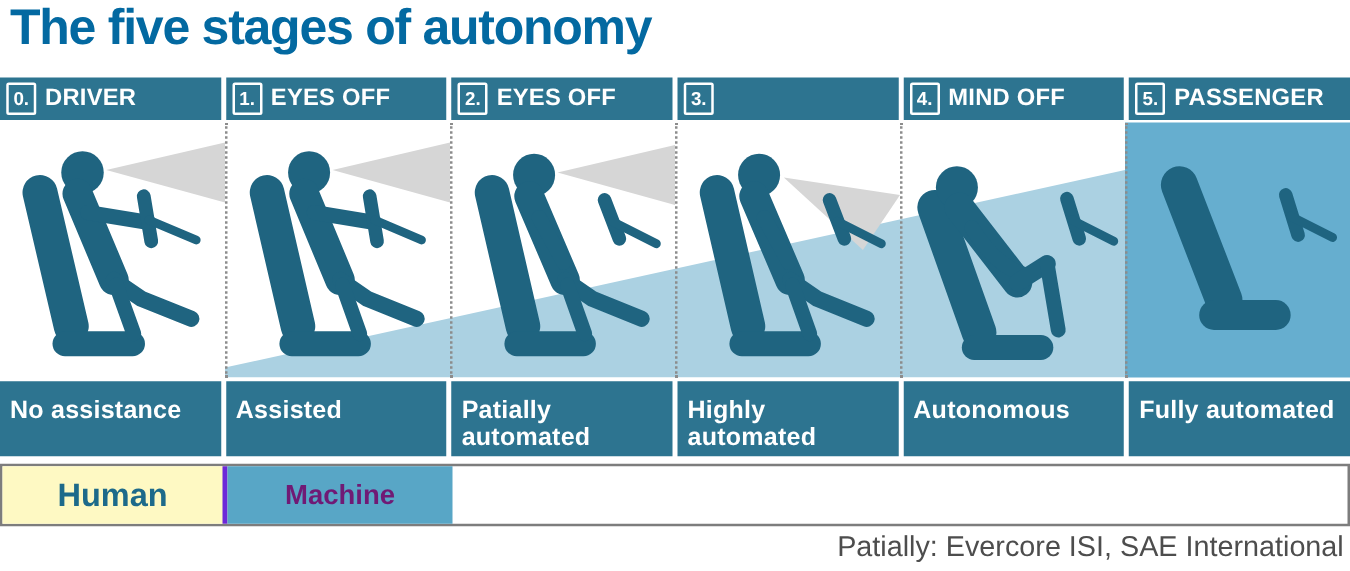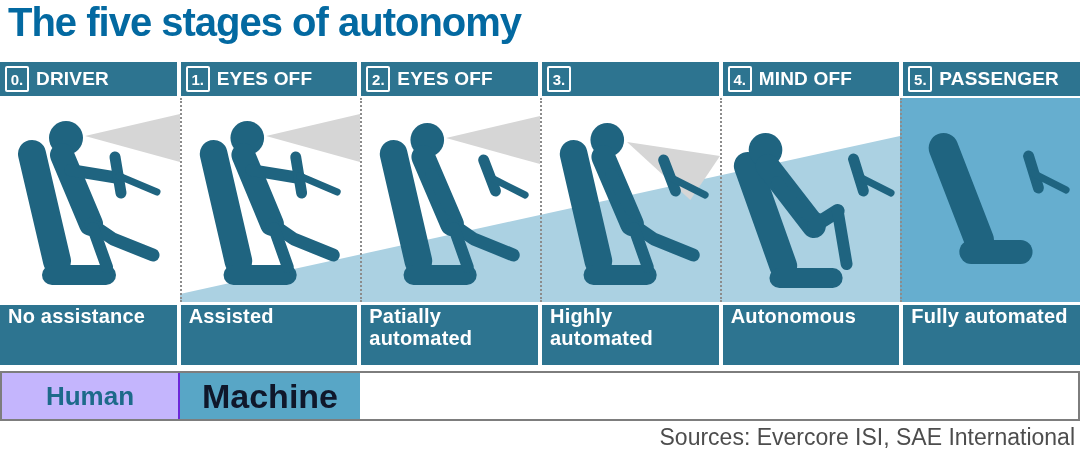--- a/index.html
+++ b/index.html
@@ -34,38 +34,38 @@
   .cell + .cell{border-left:2px dotted #8c8c8c;}
   .cell svg.pic{position:absolute;left:0;top:0;width:100%;height:100%;}
   .cell-passenger{background:var(--stage5_bg,#66aecf);}
   
   .label-row{
     position:absolute;top:305px;left:0;width:1080px;height:60px;
     display:grid;grid-template-columns:repeat(6,1fr);gap:4px;
   }
   .label-cell{
     background:var(--teal,#2d7490);color:#fff;font-size:20px;font-weight:bold;
-    padding:0 4px 0 8px;line-height:1.1;letter-spacing:0.2px;
+    padding:12px 4px 0 8px;line-height:1.1;letter-spacing:0.2px;
   }
   
   .bottom-bar{
     position:absolute;top:371px;left:0;width:1076px;height:46px;
     border:2px solid #7d7d7d;display:flex;
   }
   .bb-section{display:flex;align-items:center;justify-content:center;font-weight:bold;}
   .bb-human{
-    width:176px;background:#c4b5fd;color:var(--text_teal,#1d6a8a);
-    font-size:26px;border-right:2px solid #6d28d9;
+    width:176px;background:#fef9c3;color:var(--text_teal,#1d6a8a);
+    font-size:26px;border-right:4px solid #6d28d9;
   }
   .bb-transfer{
     flex:1;color:var(--text_teal,#1d6a8a);font-size:26px;
     background:linear-gradient(90deg,#ffffff 0%,#f4fafc 22%,#d9ebf3 45%,#aed3e4 68%,#8ec2da 85%,#74b4d2 100%);
     border-right:2px solid #7d7d7d;
   }
-  .bb-machine{width:180px;background:var(--machine_bg,#58a6c6);color:#0f172a;font-size:34px;}
+  .bb-machine{width:180px;background:var(--machine_bg,#58a6c6);color:#701a75;font-size:22px;}
   
   .sources{
     position:absolute;right:5px;top:424px;font-size:23px;color:#4d4d4d;white-space:nowrap;
   }
 </style>
 </head>
 <body>
 
 <div class="page">
 
@@ -190,15 +190,15 @@
     <div class="label-cell">Highly automated</div>
     <div class="label-cell">Autonomous</div>
     <div class="label-cell">Fully automated</div>
   </div>
 
   <div class="bottom-bar">
     <div class="bb-section bb-human">Human</div>
     <div class="bb-section bb-machine">Machine</div>
   </div>
 
-  <div class="sources">Sources: Evercore ISI, SAE International</div>
+  <div class="sources">Patially: Evercore ISI, SAE International</div>
 
 </div>
 
 </body></html>

